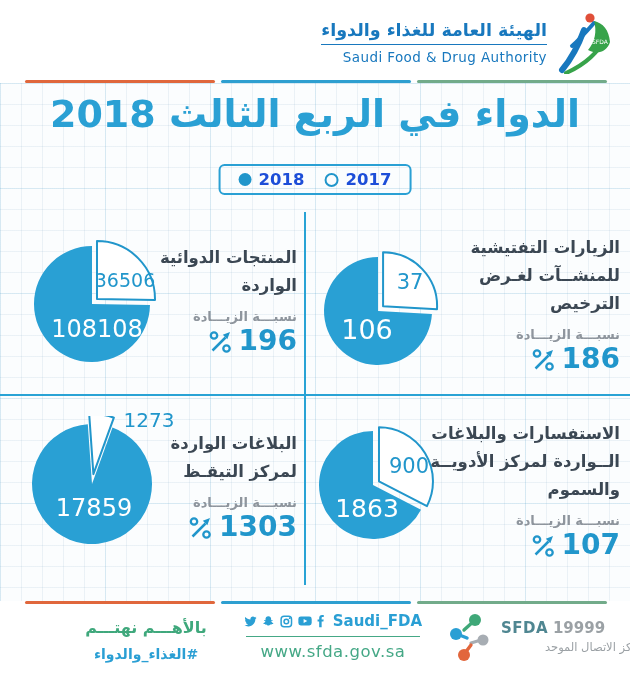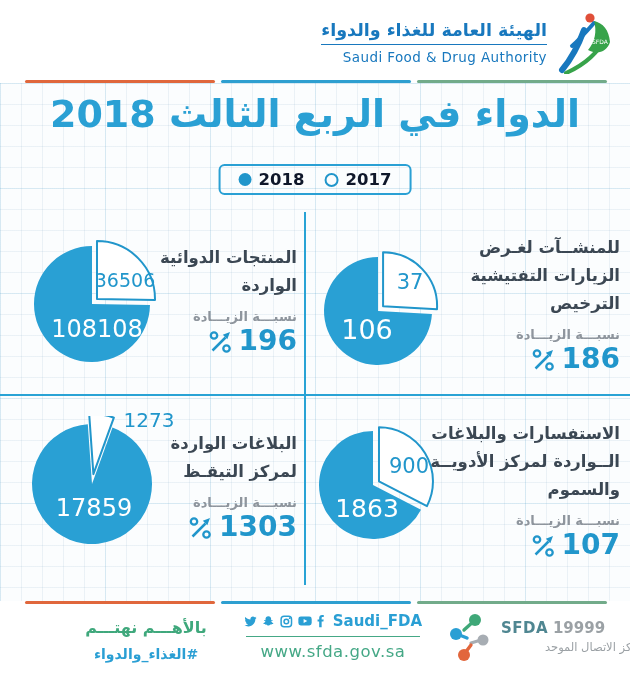--- a/index.html
+++ b/index.html
@@ -31,21 +31,21 @@
       linear-gradient(to right, rgba(120,160,190,0.12) 1px, transparent 1px),
       linear-gradient(to bottom, rgba(120,160,190,0.12) 1px, transparent 1px);
     background-size:105px 105px,105px 105px,21px 21px,21px 21px;}
 
   .main-title{position:absolute;left:0;top:92px;width:630px;text-align:center;direction:rtl;
               font-size:38px;font-weight:bold;color:#2aa0d4;}
 
   .legend{position:absolute;top:164px;left:50%;transform:translateX(-50%);
           display:flex;align-items:center;gap:20px;padding:4px 18px;
           border:2px solid #2aa0d4;border-radius:6px;background:transparent;}
-  .legend-item{display:flex;align-items:center;gap:7px;font-size:16.5px;font-weight:bold;color:#0f172a;}
+  .legend-item{display:flex;align-items:center;gap:7px;font-size:16.5px;font-weight:bold;color:#1d4ed8;}
   .dot{width:13px;height:13px;border-radius:50%;background:#2196cb;}
   .ring{width:10px;height:10px;border-radius:50%;border:2.5px solid #2196cb;background:transparent;}
 
   .v-div{position:absolute;left:304px;top:212px;width:2px;height:373px;background:#29a3d5;}
   .h-div{position:absolute;left:0;top:394px;width:630px;height:2px;background:#29a3d5;}
 
   
   .quad{position:absolute;}
   .q-tr{left:315px;top:212px;width:315px;height:182px;}
   .q-tl{left:0;top:212px;width:305px;height:182px;}
@@ -145,22 +145,22 @@
 
   <section class="quad q-tr">
     <svg class="pie" width="126" height="126">
         <path d="M63,63 L116.92,65.96 A54,54 0 1 1 63.00,9.00 Z" fill="#29a0d4"></path>
         <path d="M68.08,58.19 L68.08,4.19 A54,54 0 0 1 122.00,61.15 Z" fill="#ffffff" stroke="#2196cb" stroke-width="2" stroke-linejoin="round"></path>
       </svg>
     <span class="pv pv18">106</span>
     <span class="pv pv17">37</span>
     <div class="info">
       <div class="qtitle">
+        <span>الزيارات التفتيشية</span>
         <span>للمنشــآت لغـرض</span>
-        <span>الزيارات التفتيشية</span>
         <span>الترخيص</span>
       </div>
       <div class="inc-label">نسبـــة الزيـــادة</div>
       <div class="inc-value">
         <span class="inc-num">186</span>
         <svg width="24" height="24" viewBox="0 0 24 24">
           <circle cx="6" cy="6.5" r="3.2" fill="none" stroke="#2196cb" stroke-width="2.3"></circle>
           <circle cx="18.5" cy="19.5" r="3.2" fill="none" stroke="#2196cb" stroke-width="2.3"></circle>
           <path d="M4.5,21.5 L17.5,8.5" stroke="#2196cb" stroke-width="2.5" fill="none"></path>
           <polygon points="22,3 19.3,10.2 14.8,5.7" fill="#2196cb"></polygon>

